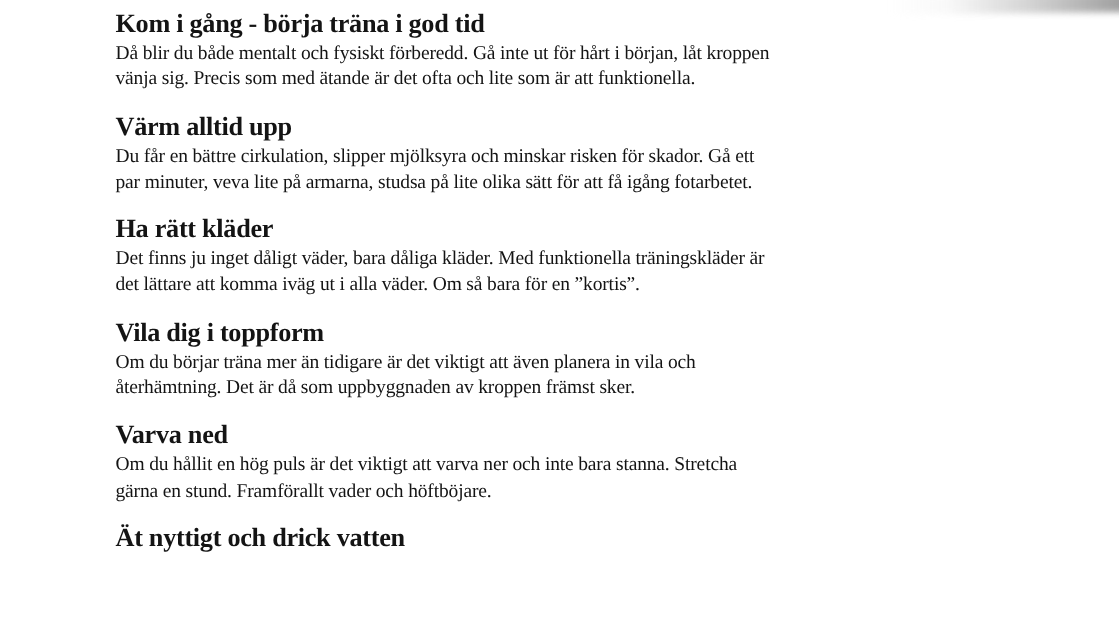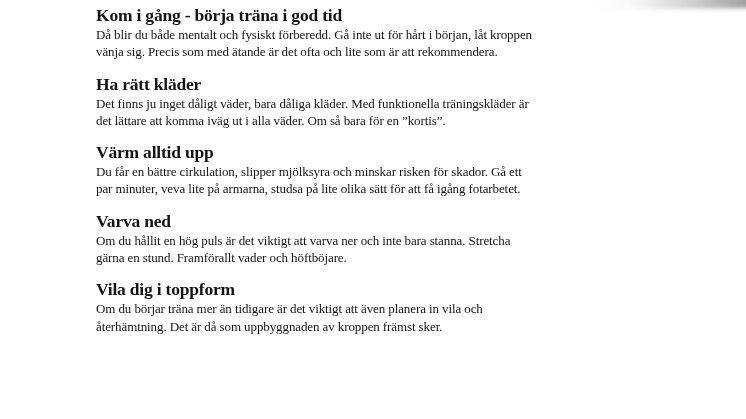--- a/index.html
+++ b/index.html
@@ -26,21 +26,21 @@
       rgba(160,160,160,0.45) 40%,
       rgba(220,220,220,0.18) 72%,
       rgba(255,255,255,0) 95%);
     filter: blur(2px);
     transform: rotate(-0.6deg);
     pointer-events: none;
   }
   .page {
     position: absolute;
     top: 5px;
-    left: 96px;
+    left: 77px;
     width: 650px;
   }
   section.tip {
     margin: 0 0 13px 0;
   }
   h2.tip-heading {
     font-size: 17.5px;
     font-weight: bold;
     line-height: 20px;
     margin: 0 0 1px 0;
@@ -58,43 +58,44 @@
 </head>
 <body>
 
 <div class="corner-shadow"></div>
 
 <div class="page">
 
   <section class="tip">
     <h2 class="tip-heading">Kom i gång - börja träna i god tid</h2>
     <p class="tip-line">Då blir du både mentalt och fysiskt förberedd. Gå inte ut för hårt i början, låt kroppen</p>
-    <p class="tip-line">vänja sig. Precis som med ätande är det ofta och lite som är att rekommendera.</p>
+    <p class="tip-line">vänja sig. Precis som med ätande är det ofta och lite som är att funktionella.</p>
+  </section>
+
+  <section class="tip">
+    <h2 class="tip-heading">Värm alltid upp</h2>
+    <p class="tip-line">Du får en bättre cirkulation, slipper mjölksyra och minskar risken för skador. Gå ett</p>
+    <p class="tip-line">par minuter, veva lite på armarna, studsa på lite olika sätt för att få igång fotarbetet.</p>
   </section>
 
   <section class="tip">
     <h2 class="tip-heading">Ha rätt kläder</h2>
     <p class="tip-line">Det finns ju inget dåligt väder, bara dåliga kläder. Med funktionella träningskläder är</p>
     <p class="tip-line">det lättare att komma iväg ut i alla väder. Om så bara för en ”kortis”.</p>
   </section>
 
   <section class="tip">
-    <h2 class="tip-heading">Värm alltid upp</h2>
-    <p class="tip-line">Du får en bättre cirkulation, slipper mjölksyra och minskar risken för skador. Gå ett</p>
-    <p class="tip-line">par minuter, veva lite på armarna, studsa på lite olika sätt för att få igång fotarbetet.</p>
+    <h2 class="tip-heading">Vila dig i toppform</h2>
+    <p class="tip-line">Om du börjar träna mer än tidigare är det viktigt att även planera in vila och</p>
+    <p class="tip-line">återhämtning. Det är då som uppbyggnaden av kroppen främst sker.</p>
   </section>
 
   <section class="tip">
     <h2 class="tip-heading">Varva ned</h2>
     <p class="tip-line">Om du hållit en hög puls är det viktigt att varva ner och inte bara stanna. Stretcha</p>
     <p class="tip-line">gärna en stund. Framförallt vader och höftböjare.</p>
   </section>
 
   <section class="tip">
-    <h2 class="tip-heading">Vila dig i toppform</h2>
-    <p class="tip-line">Om du börjar träna mer än tidigare är det viktigt att även planera in vila och</p>
-    <p class="tip-line">återhämtning. Det är då som uppbyggnaden av kroppen främst sker.</p>
-  </section>
-
-  <section class="tip">
+    <h2 class="tip-heading">Ät nyttigt och drick vatten</h2>
   </section>
 
 </div>
 
 </body></html>

